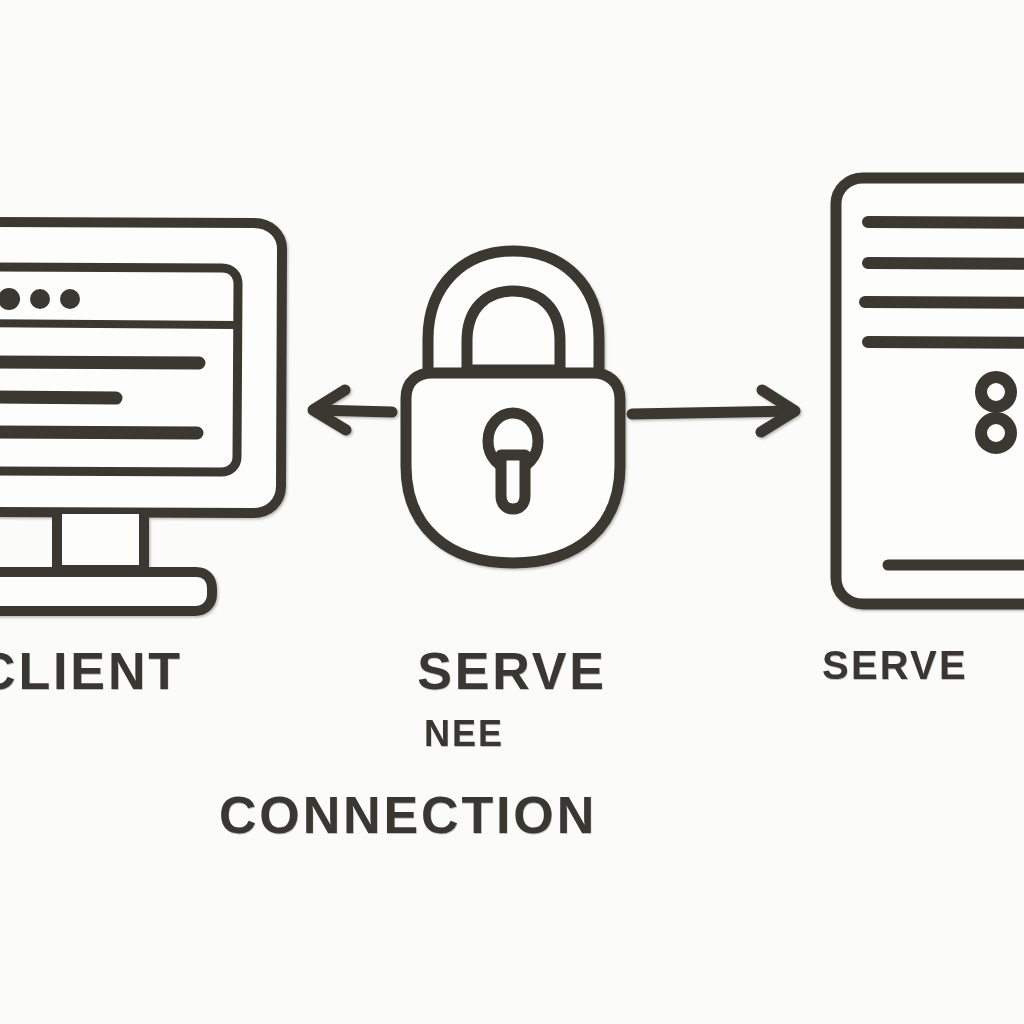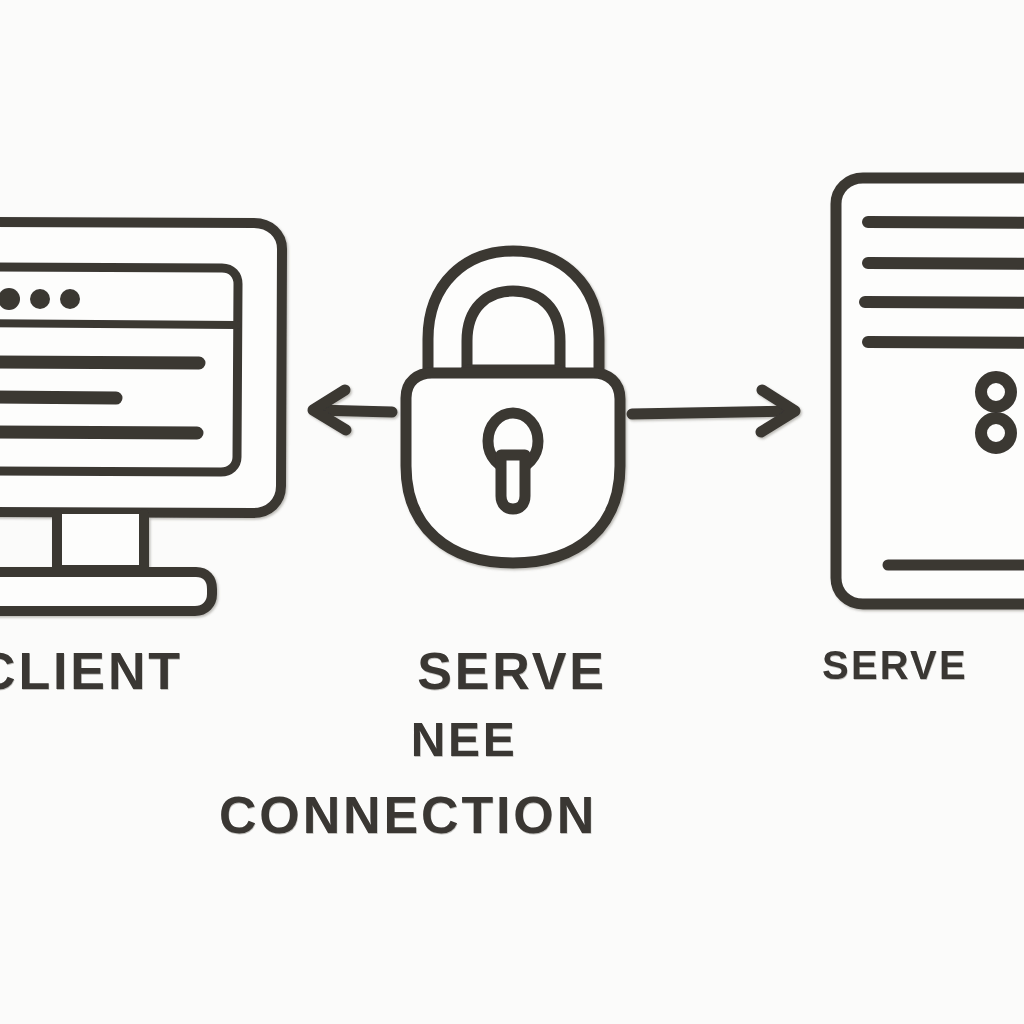--- a/index.html
+++ b/index.html
@@ -53,21 +53,21 @@
     top: 645px;
     width: 1024px;
     text-align: center;
     font-size: 52px;
   }
   #label-secure-line2 {
     left: 0;
     top: 716px;
     width: 928px;
     text-align: center;
-    font-size: 48px;
+    font-size: 36px;
   }
   #label-secure-line3 {
     left: 0;
     top: 789px;
     width: 816px;
     text-align: center;
     font-size: 52px;
   }
 </style>
 </head>

